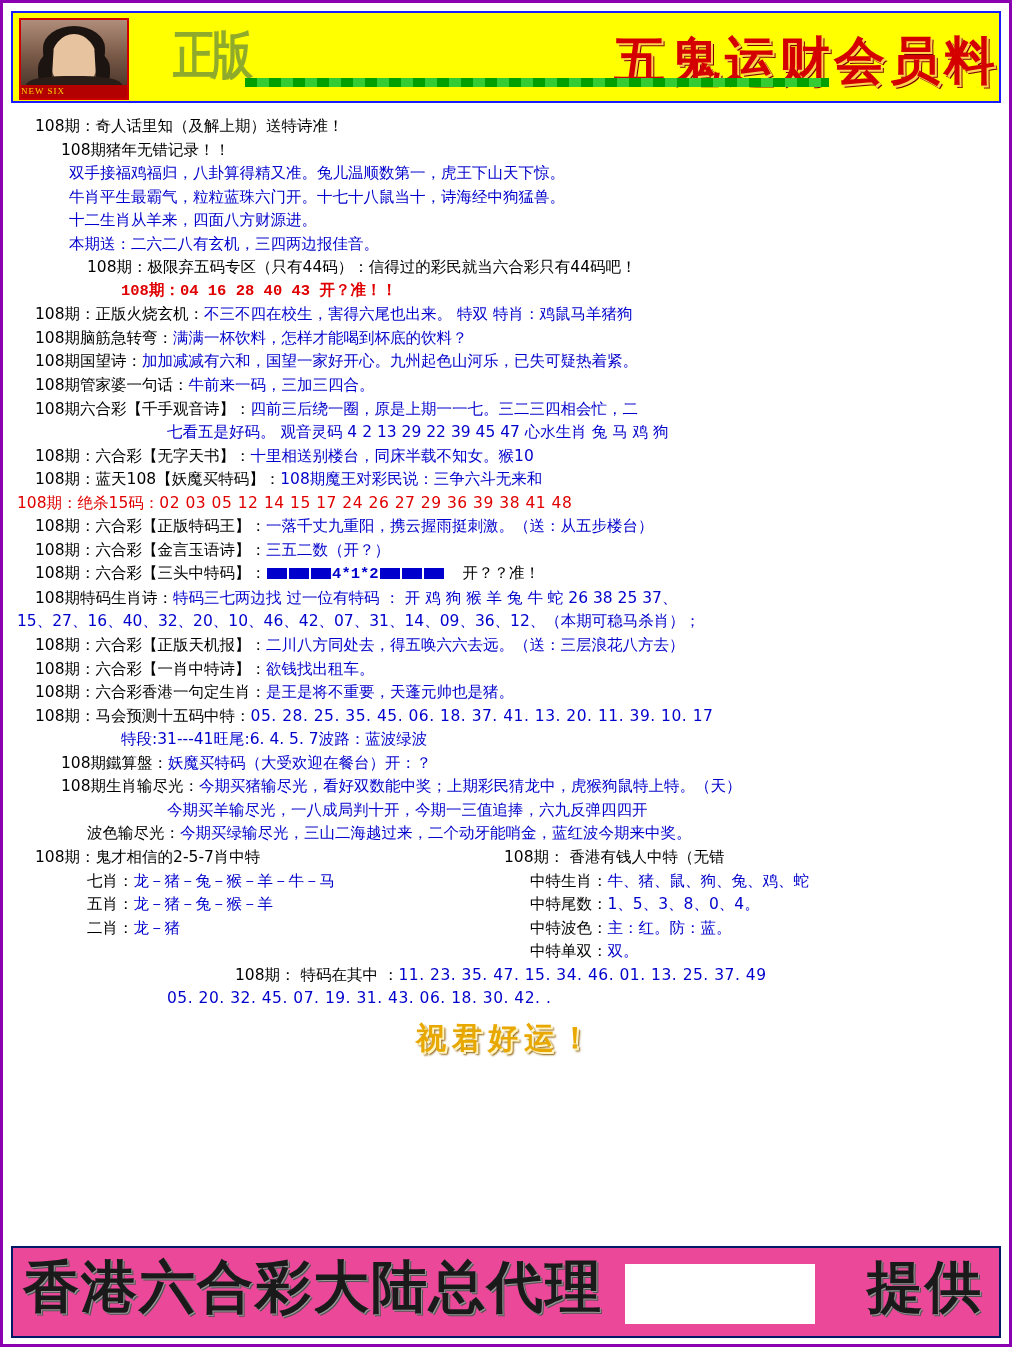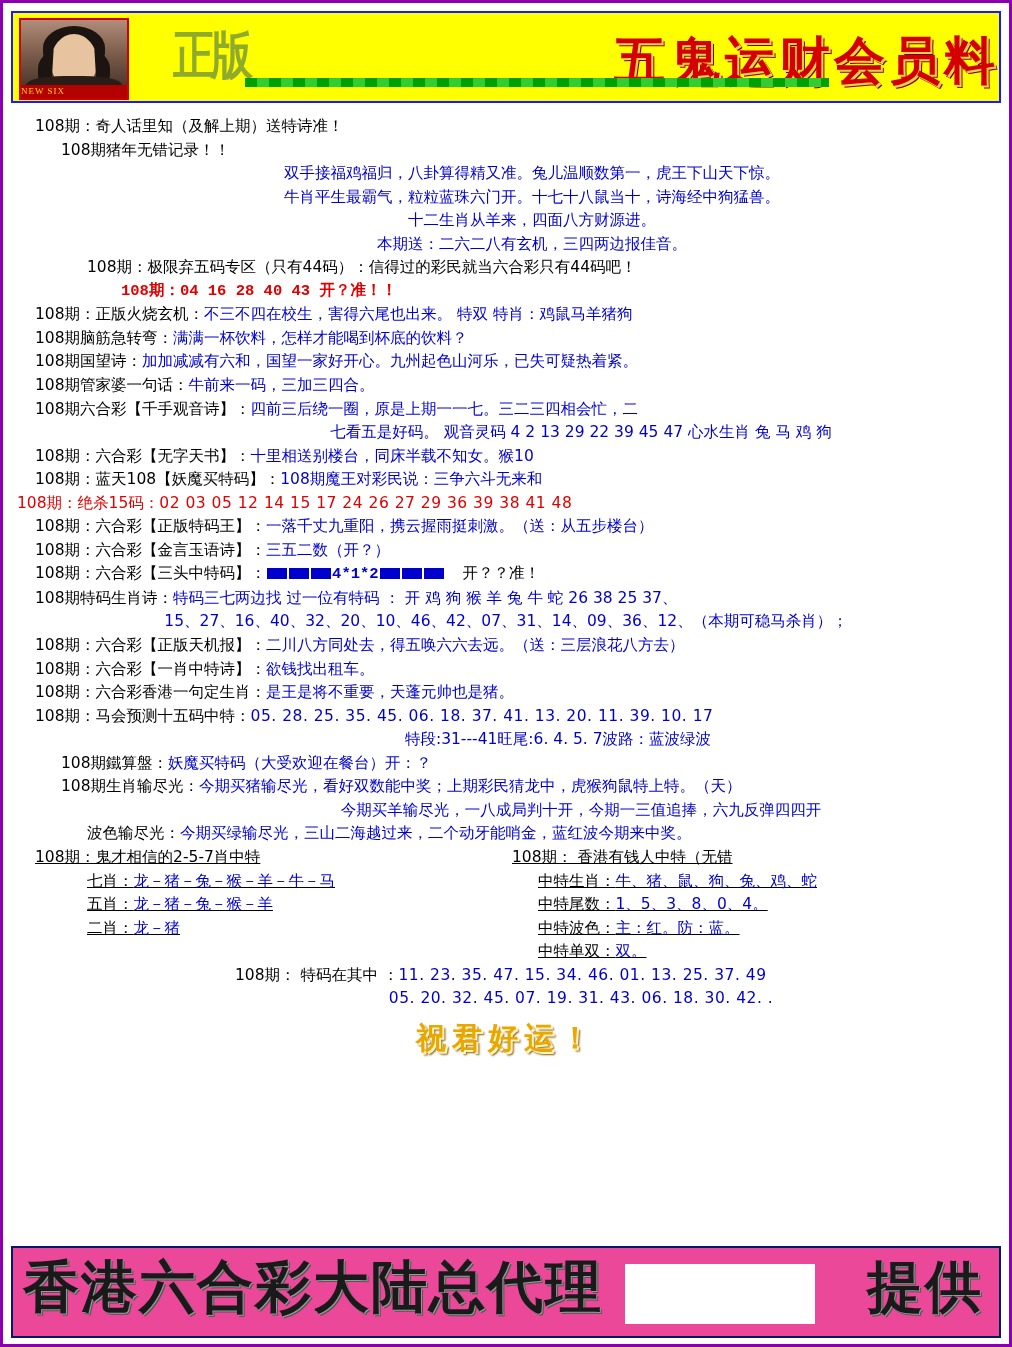--- a/index.html
+++ b/index.html
@@ -84,31 +84,31 @@
     padding:4px 14px 0 14px;
     line-height:1.52;
     font-size:15.5px;
   }
   .row{white-space:nowrap;}
   .ind1{padding-left:26px;}
   .ind2{padding-left:52px;}
   .ind4{padding-left:104px;}
   .ind5{padding-left:150px;}
   .ind6{padding-left:200px;}
-  .blue{color:#0000cc;text-align:center;}
+  .blue{color:#0000cc;}
   .red{color:#e00000;}
   .green{color:#008000;}
   .black{color:#000;margin-left:18px;}
   .bold{font-weight:bold;font-family:Liberation Mono, monospace;}
   .mono-num{font-family:"DejaVu Sans",sans-serif;letter-spacing:.5px;}
   .blockbar{
     display:inline-block;width:20px;height:11px;background:#0000cc;
     vertical-align:middle;margin:0 1px;
   }
-  .two-col{display:flex;gap:12px;text-decoration:underline;}
+  .two-col{display:flex;gap:4px;}
   .col-l{width:465px;}
   .col-r{flex:1;}
   .lucky{
     text-align:center;
     font-family:"DejaVu Serif","Liberation Serif",serif;
     font-size:30px;font-weight:bold;
     color:#e8a800;
     text-shadow:2px 2px 0 #fff3c0,3px 3px 2px #8a5a00;
     letter-spacing:6px;
     margin-top:4px;

